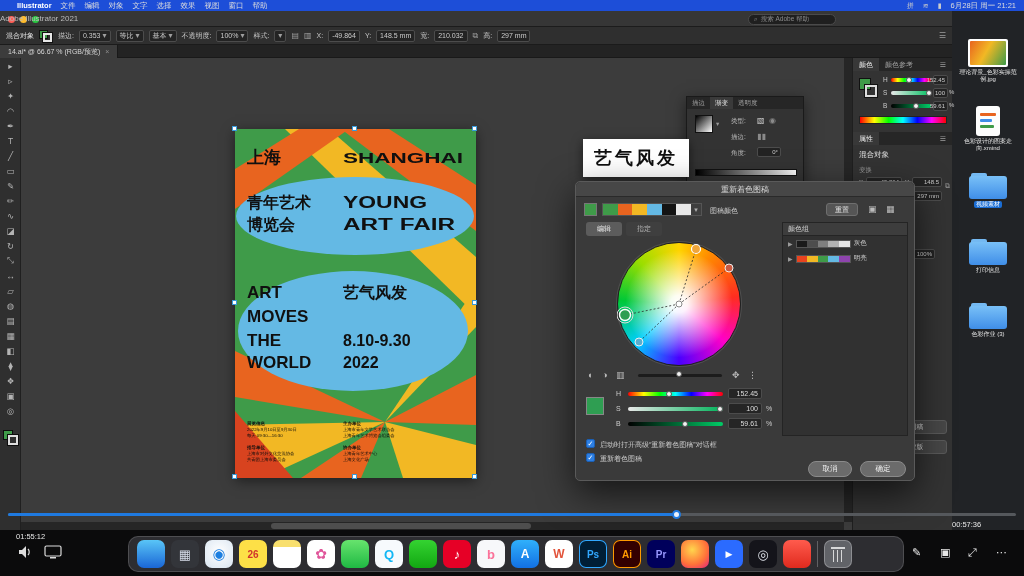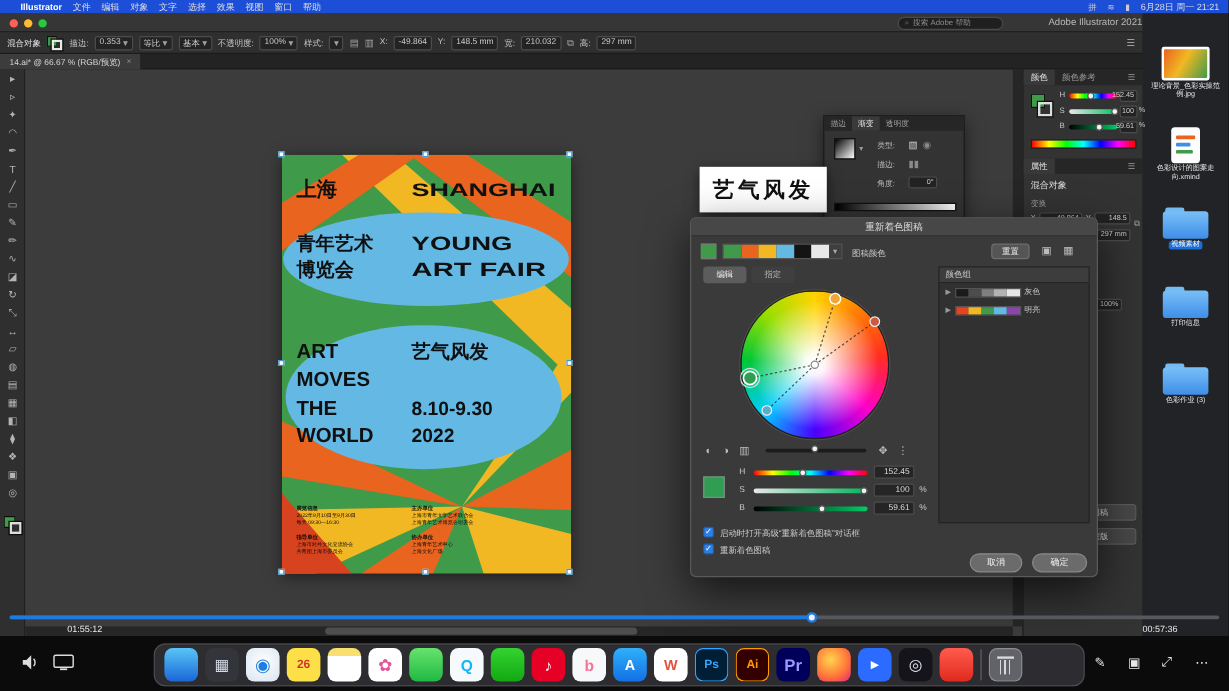--- a/index.html
+++ b/index.html
@@ -11,21 +11,21 @@
   #menubar{position:absolute;left:0;top:0;width:1024px;height:11px;background:#1d4ed8;display:flex;align-items:center;gap:9px;padding:0 8px;font-size:7.5px;color:#ddd;z-index:40;}
   #menubar .app{font-weight:bold;color:#fff;}
   #menubar .sp{flex:1;}
   #menubar .mi{cursor:default;}
   #menubar .sic{font-size:7px;color:#ccc;}
 
   
   #ai{position:absolute;left:0;top:11px;width:952px;height:519px;background:#2c2c2c;z-index:1;}
   #titlebar{position:absolute;left:0;top:0;width:100%;height:16px;background:#363636;border-bottom:1px solid #1c1c1c;}
   .dot{position:absolute;top:5px;width:7px;height:7px;border-radius:50%;}
-  #tb-title{position:absolute;left:0;right:0;top:3px;text-align:right;font-size:8px;color:#b9b9b9;}
+  #tb-title{position:absolute;left:0;right:0;top:3px;text-align:left;font-size:8px;color:#b9b9b9;}
   #tb-search{position:absolute;left:748px;top:2.5px;width:88px;height:11px;background:#1f1f1f;border:1px solid #4a4a4a;border-radius:6px;display:flex;align-items:center;gap:3px;padding:0 5px;font-size:6.5px;color:#8b8b8b;}
 
   #controlbar{position:absolute;left:0;top:16px;width:100%;height:18px;background:#2f2f2f;border-bottom:1px solid #1b1b1b;display:flex;align-items:center;gap:5px;padding:0 6px;font-size:7px;color:#c6c6c6;}
   .cbox{background:#232323;border:1px solid #4c4c4c;border-radius:2px;color:#ccc;display:inline-flex;align-items:center;gap:2px;padding:0 3px;height:12px;font-size:7px;}
   .cic{color:#9f9f9f;font-size:8px;}
   .swp{position:relative;width:14px;height:12px;}
   .swp .f{position:absolute;left:0;top:0;width:9px;height:9px;background:#3f9b49;border:1px solid #111;}
   .swp .s{position:absolute;left:4px;top:3px;width:9px;height:9px;border:2px solid #e8e8e8;outline:1px solid #111;}
 
   #tabbar{position:absolute;left:0;top:34px;width:100%;height:13px;background:#232323;border-bottom:1px solid #191919;}
@@ -635,21 +635,21 @@
     <div class="dk" style="background:#ffffff">
         <span class="dkg" style="color:#e2533a;font-size:12px;font-weight:bold">W</span>
       </div>
     <div class="dk" style="background:#001e36;box-shadow:inset 0 0 0 1px #31a8ff">
         <span class="dkg" style="color:#31a8ff;font-size:10px;font-weight:bold">Ps</span>
       </div>
     <div class="dk" style="background:#330000;box-shadow:inset 0 0 0 1px #ff9a00">
         <span class="dkg" style="color:#ff9a00;font-size:10px;font-weight:bold">Ai</span>
       </div>
     <div class="dk" style="background:#00005b">
-        <span class="dkg" style="color:#9999ff;font-size:14px;font-weight:bold">Pr</span>
+        <span class="dkg" style="color:#9999ff;font-size:10px;font-weight:bold">Pr</span>
       </div>
     <div class="dk" style="background:radial-gradient(circle at 40% 35%,#ffd54d,#ff7139 60%,#e3227f)">
         <span class="dkg"></span>
       </div>
     <div class="dk" style="background:#2b6bff">
         <span class="dkg" style="color:#fff;font-size:9px">▶</span>
       </div>
     <div class="dk" style="background:#14141a">
         <span class="dkg" style="color:#dfe3ea;font-size:13px">◎</span>
       </div>
@@ -659,21 +659,21 @@
     <div class="dksep"></div>
     <div class="dk dk-trash">
         <span class="dkg"></span>
       </div>
   </div>
 
   <div id="pbar">
     <div id="pbar-fill"></div>
     <div id="pbar-hd"></div>
   </div>
-  <span class="ptime" style="left:16px;top:520px;margin-left:40px;">01:55:12</span>
+  <span class="ptime" style="left:16px;top:532px;">01:55:12</span>
   <span class="ptime" style="left:952px;top:520px;">00:57:36</span>
 
   <svg class="pctrl" style="left:18px;top:545px;" width="16" height="14" viewBox="0 0 16 14">
     <path d="M1 5h3l4-4v12l-4-4H1z" fill="#ddd"></path>
     <path d="M10 4c1.6 1.6 1.6 4.4 0 6" stroke="#ddd" stroke-width="1.2" fill="none"></path>
   </svg>
   <svg class="pctrl" style="left:44px;top:545px;" width="18" height="14" viewBox="0 0 18 14">
     <rect x="1" y="1" width="16" height="10" rx="1.5" stroke="#ddd" stroke-width="1.2" fill="none"></rect>
     <rect x="6" y="12" width="6" height="1.5" fill="#ddd"></rect>
   </svg>

